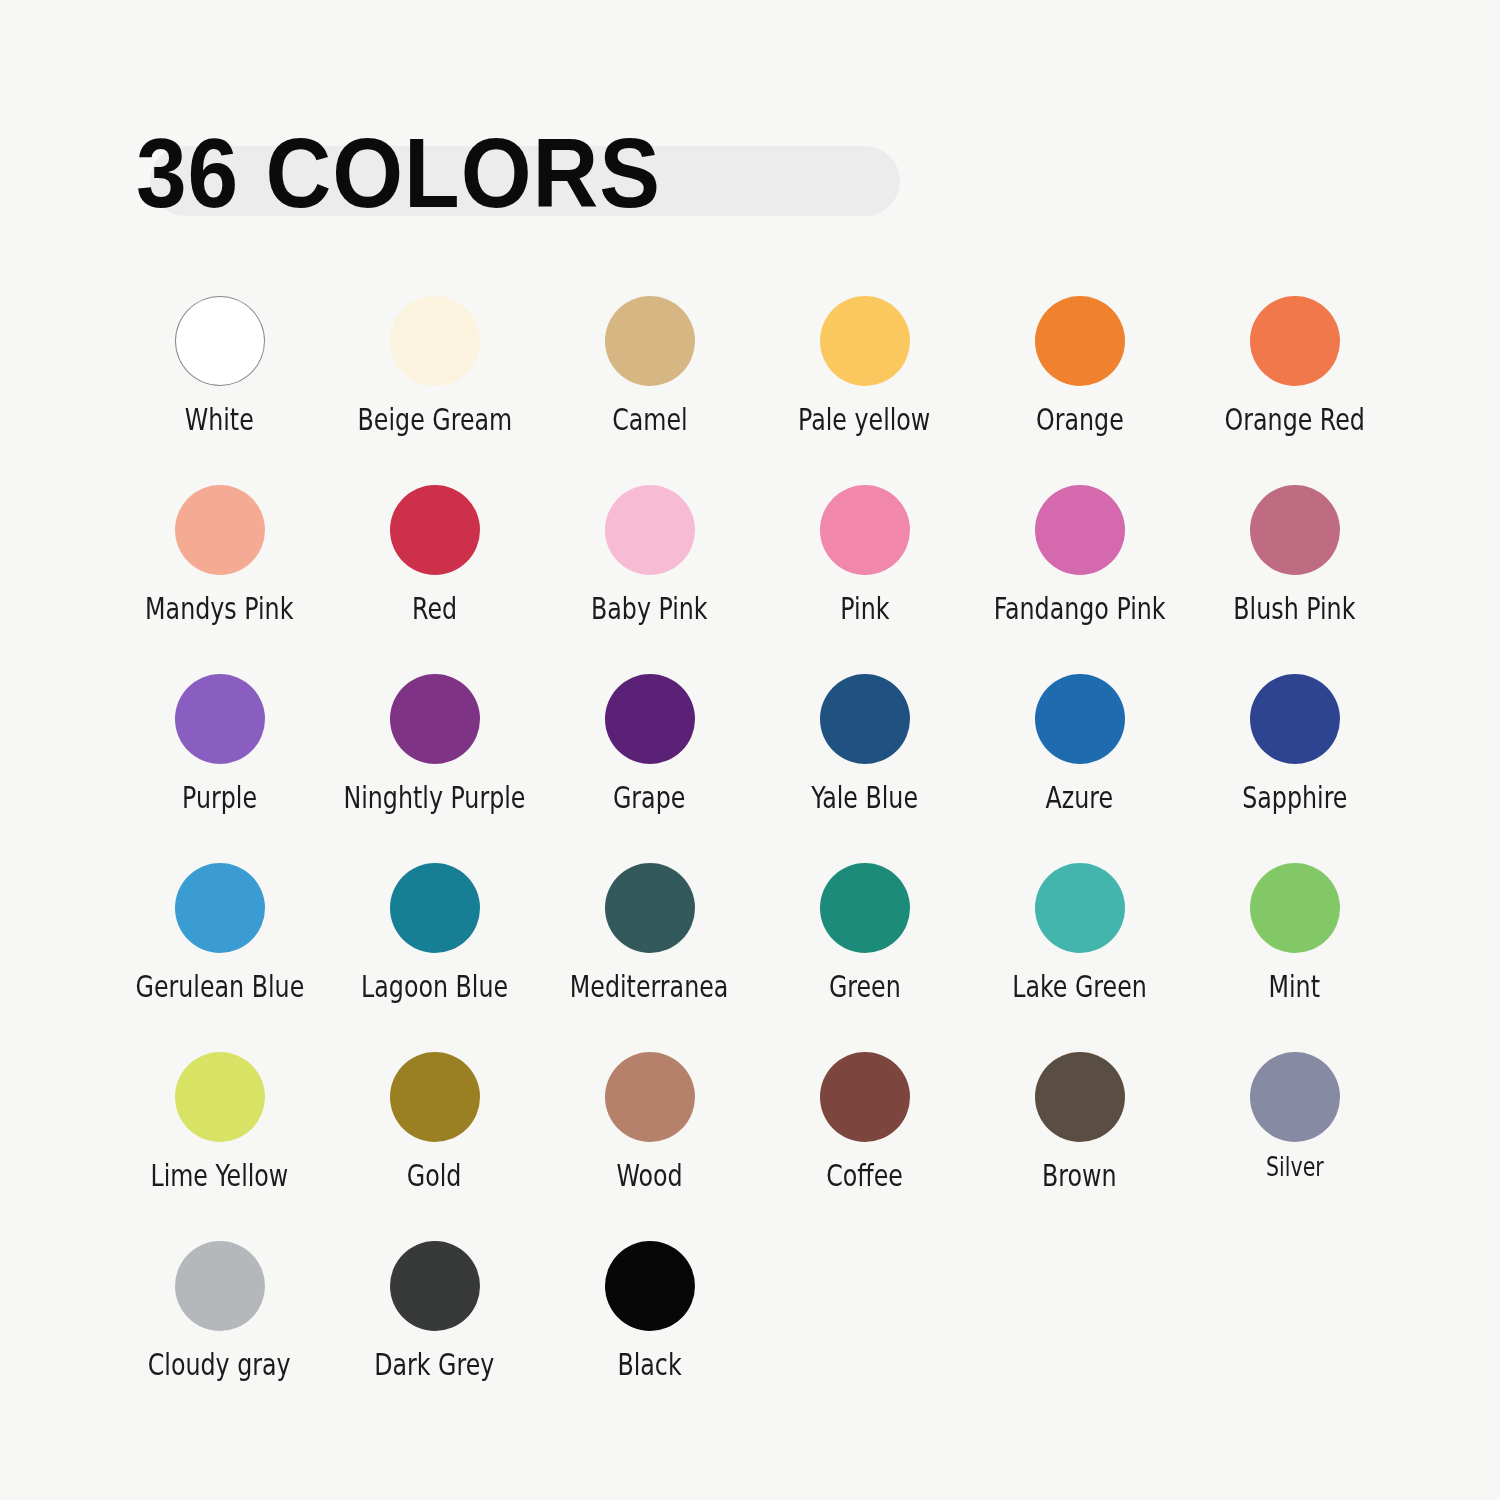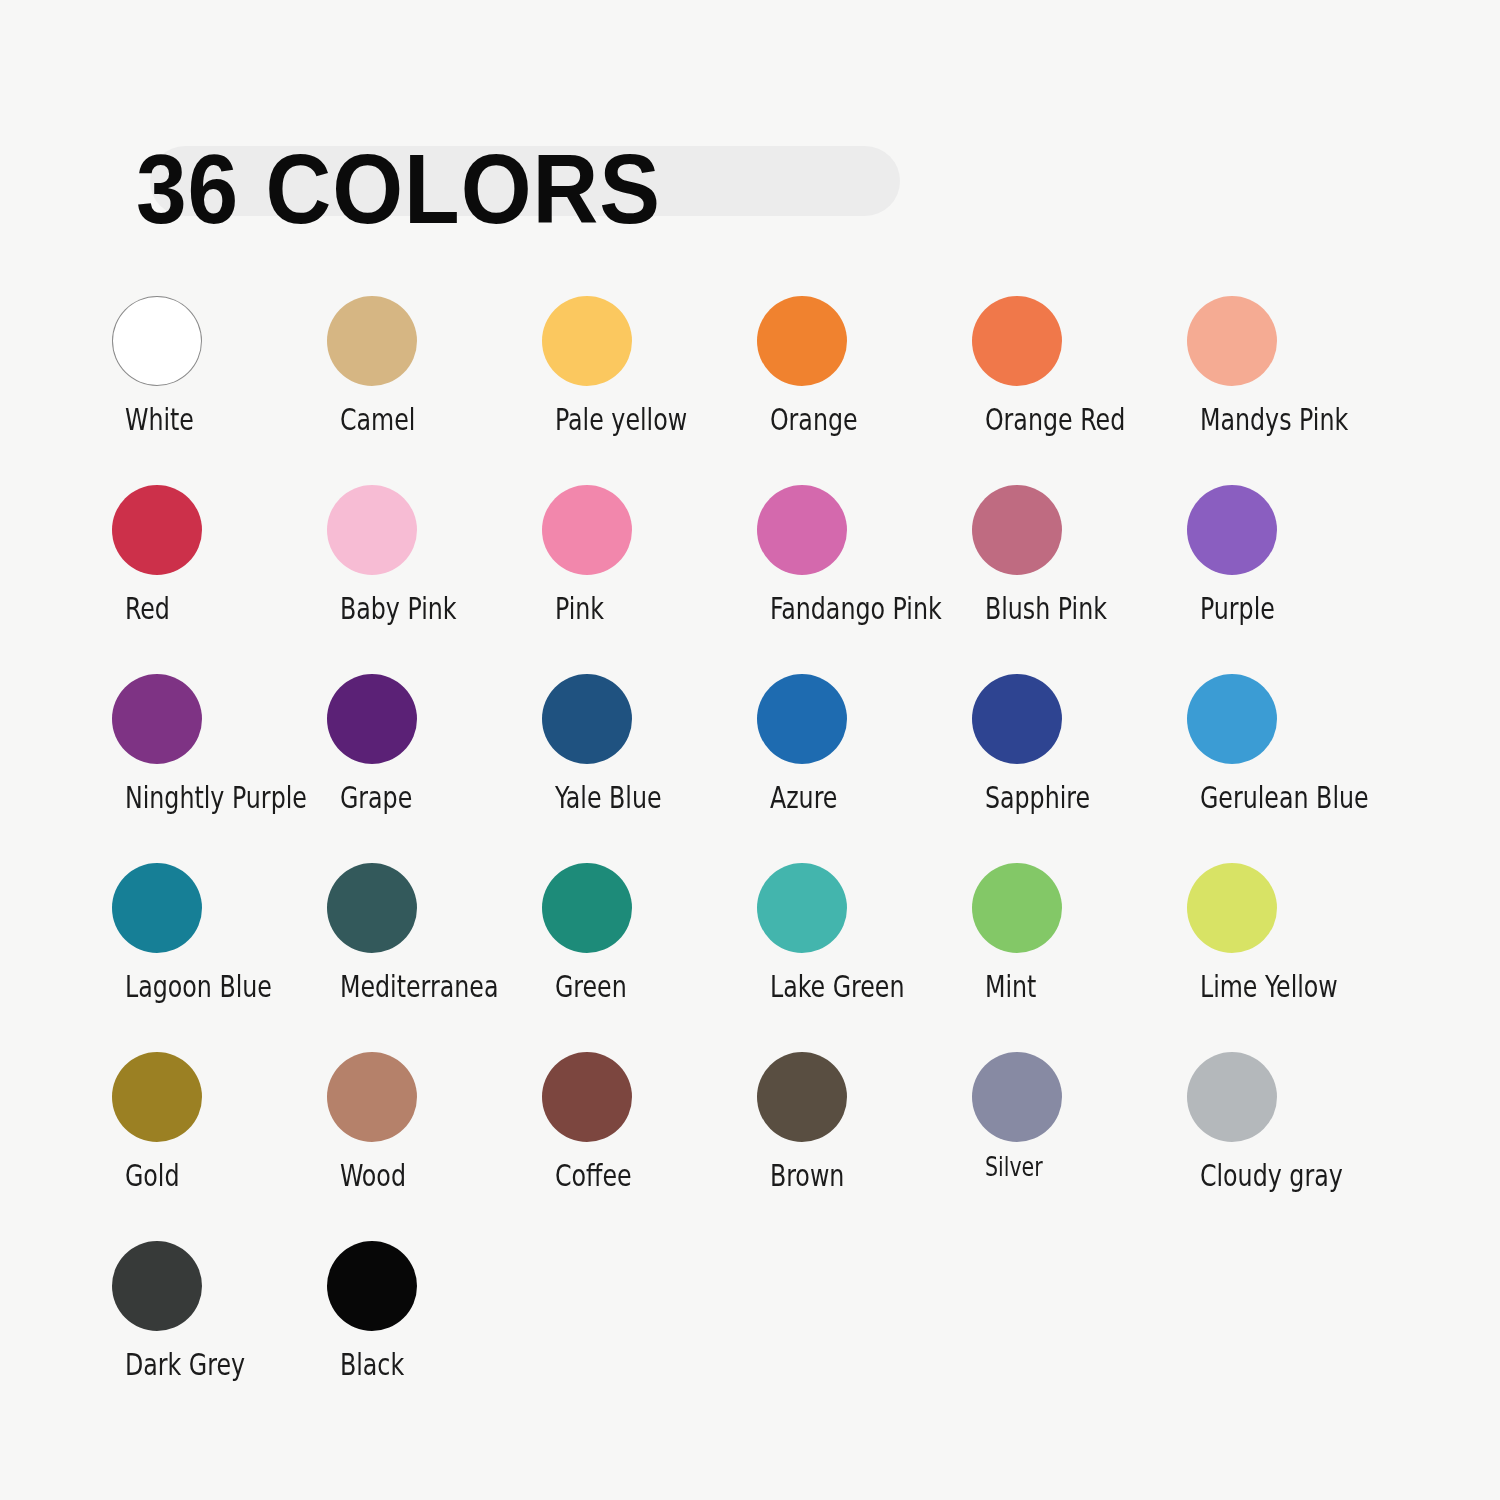--- a/index.html
+++ b/index.html
@@ -18,21 +18,21 @@
     position: relative;
     width: 1500px;
     height: 1500px;
     box-sizing: border-box;
   }
 
   
   .title-wrap {
     position: absolute;
     left: 136px;
-    top: 134px;
+    top: 118px;
     height: 110px;
     display: flex;
     align-items: center;
   }
   .title-highlight {
     position: absolute;
     left: 150px;
     top: 146px;
     width: 750px;
     height: 70px;
@@ -60,20 +60,21 @@
     width: 1290px;
     display: grid;
     grid-template-columns: repeat(6, 215px);
     grid-auto-rows: 189px;
   }
 
   .cell {
     position: relative;
     display: flex;
     flex-direction: column;
+    align-items: center;
   }
 
   .swatch {
     width: 90px;
     height: 90px;
     border-radius: 50%;
     flex: none;
   }
   .swatch.outlined {
     box-shadow: inset 0 0 0 1px #8a8a8a;
@@ -105,20 +106,24 @@
   <div class="title-wrap">
     <div class="title-text" style="color: rgb(11, 11, 11);">36 COLORS</div>
   </div>
 
   <div class="grid">
       <div class="cell">
         <div class="swatch outlined" style="background: rgb(255, 255, 255);"></div>
         <div class="swatch-label" style="color: rgb(27, 27, 27);">White</div>
       </div>
       <div class="cell">
+        <div class="swatch" style="background: rgb(252, 243, 223);"></div>
+        <div class="swatch-label" style="color: rgb(27, 27, 27);">Beige Gream</div>
+      </div>
+      <div class="cell">
         <div class="swatch" style="background: rgb(214, 182, 131);"></div>
         <div class="swatch-label" style="color: rgb(27, 27, 27);">Camel</div>
       </div>
       <div class="cell">
         <div class="swatch" style="background: rgb(251, 200, 95);"></div>
         <div class="swatch-label" style="color: rgb(27, 27, 27);">Pale yellow</div>
       </div>
       <div class="cell">
         <div class="swatch" style="background: rgb(240, 130, 47);"></div>
         <div class="swatch-label" style="color: rgb(27, 27, 27);">Orange</div>

